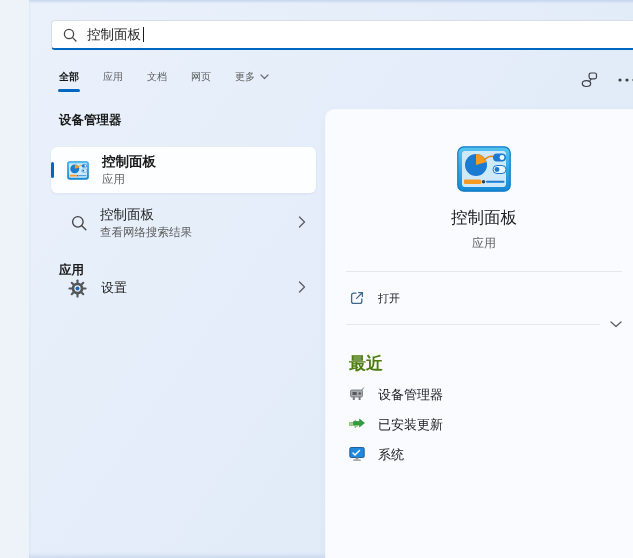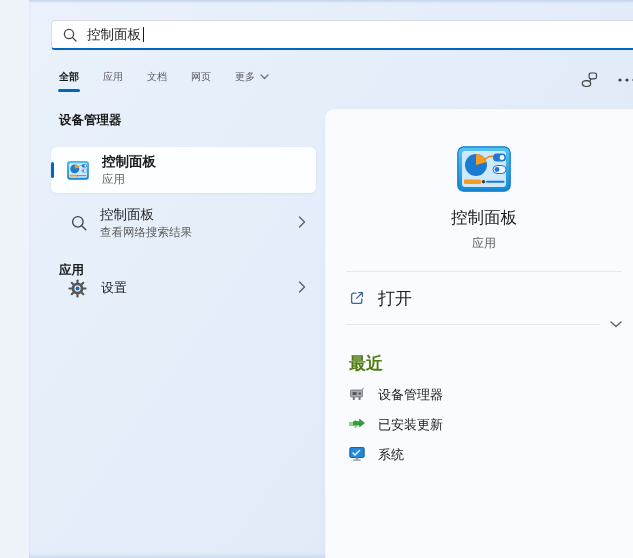--- a/index.html
+++ b/index.html
@@ -55,21 +55,21 @@
   }
   .pv-icon{display:block;margin:36px auto 0;width:54px;height:46px;}
   .pv-title{text-align:center;margin-top:15px;font-size:16.5px;color:#1b1b1b;}
   .pv-sub{text-align:center;margin-top:6px;font-size:12px;color:#5f6368;}
   .divider{height:1px;background:#e3e7ee;}
   .div1{margin:19px 20px 0 20px;}
   .div2wrap{display:flex;align-items:center;margin:10px 20px 0 20px;}
   .div2wrap .divider{flex:1;}
   .div2wrap svg{margin-left:10px;flex:none;}
   .open-row{display:flex;align-items:center;margin:13px 20px 0 23px;height:26px;gap:13px;border-radius:4px;}
-  .open-row .lbl{font-size:17px;color:#1b1b1b;}
+  .open-row .lbl{font-size:11px;color:#1b1b1b;}
   .recent-header{margin:24px 0 11px 23px;font-size:17px;font-weight:bold;color:#4d7c0f;}
   .recent-row{display:flex;align-items:flex-start;height:30px;margin:0 20px 0 23px;gap:13px;border-radius:4px;}
   .recent-row .ic{width:16px;height:16px;flex:none;display:flex;}
   .recent-row .lbl{font-size:13px;color:#1b1b1b;}
 </style>
 </head>
 <body>
 
 <div class="root">
 

